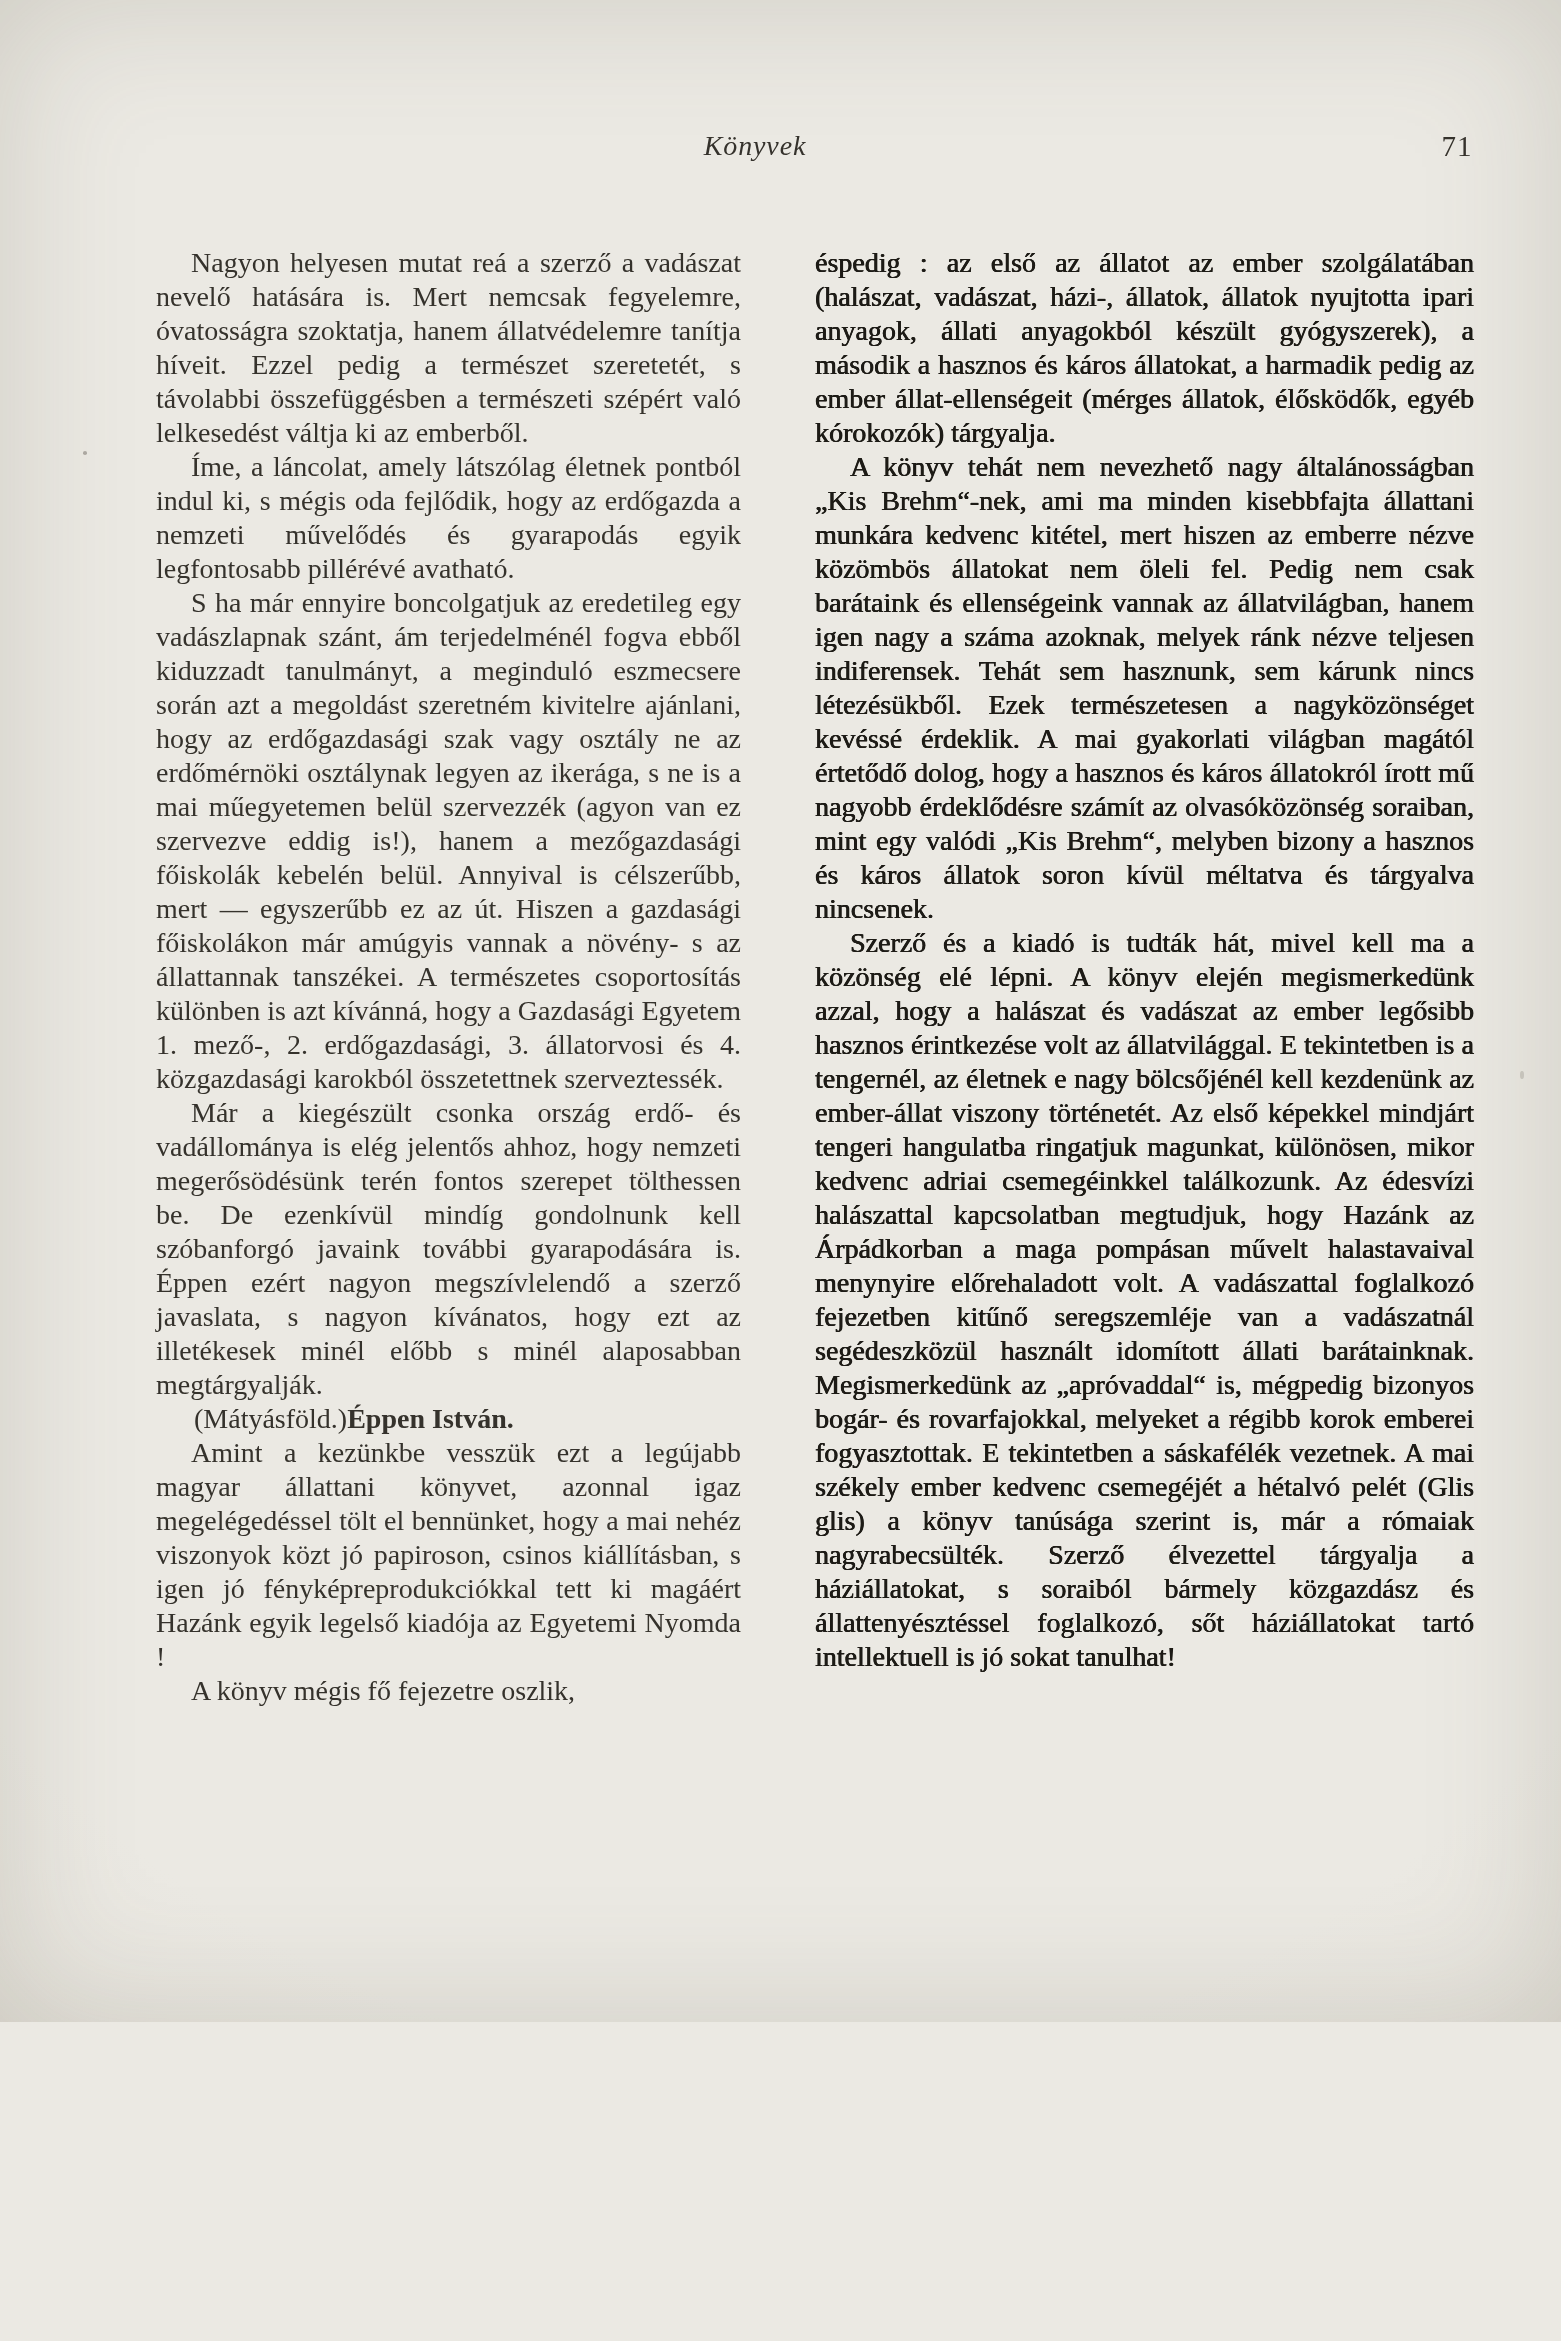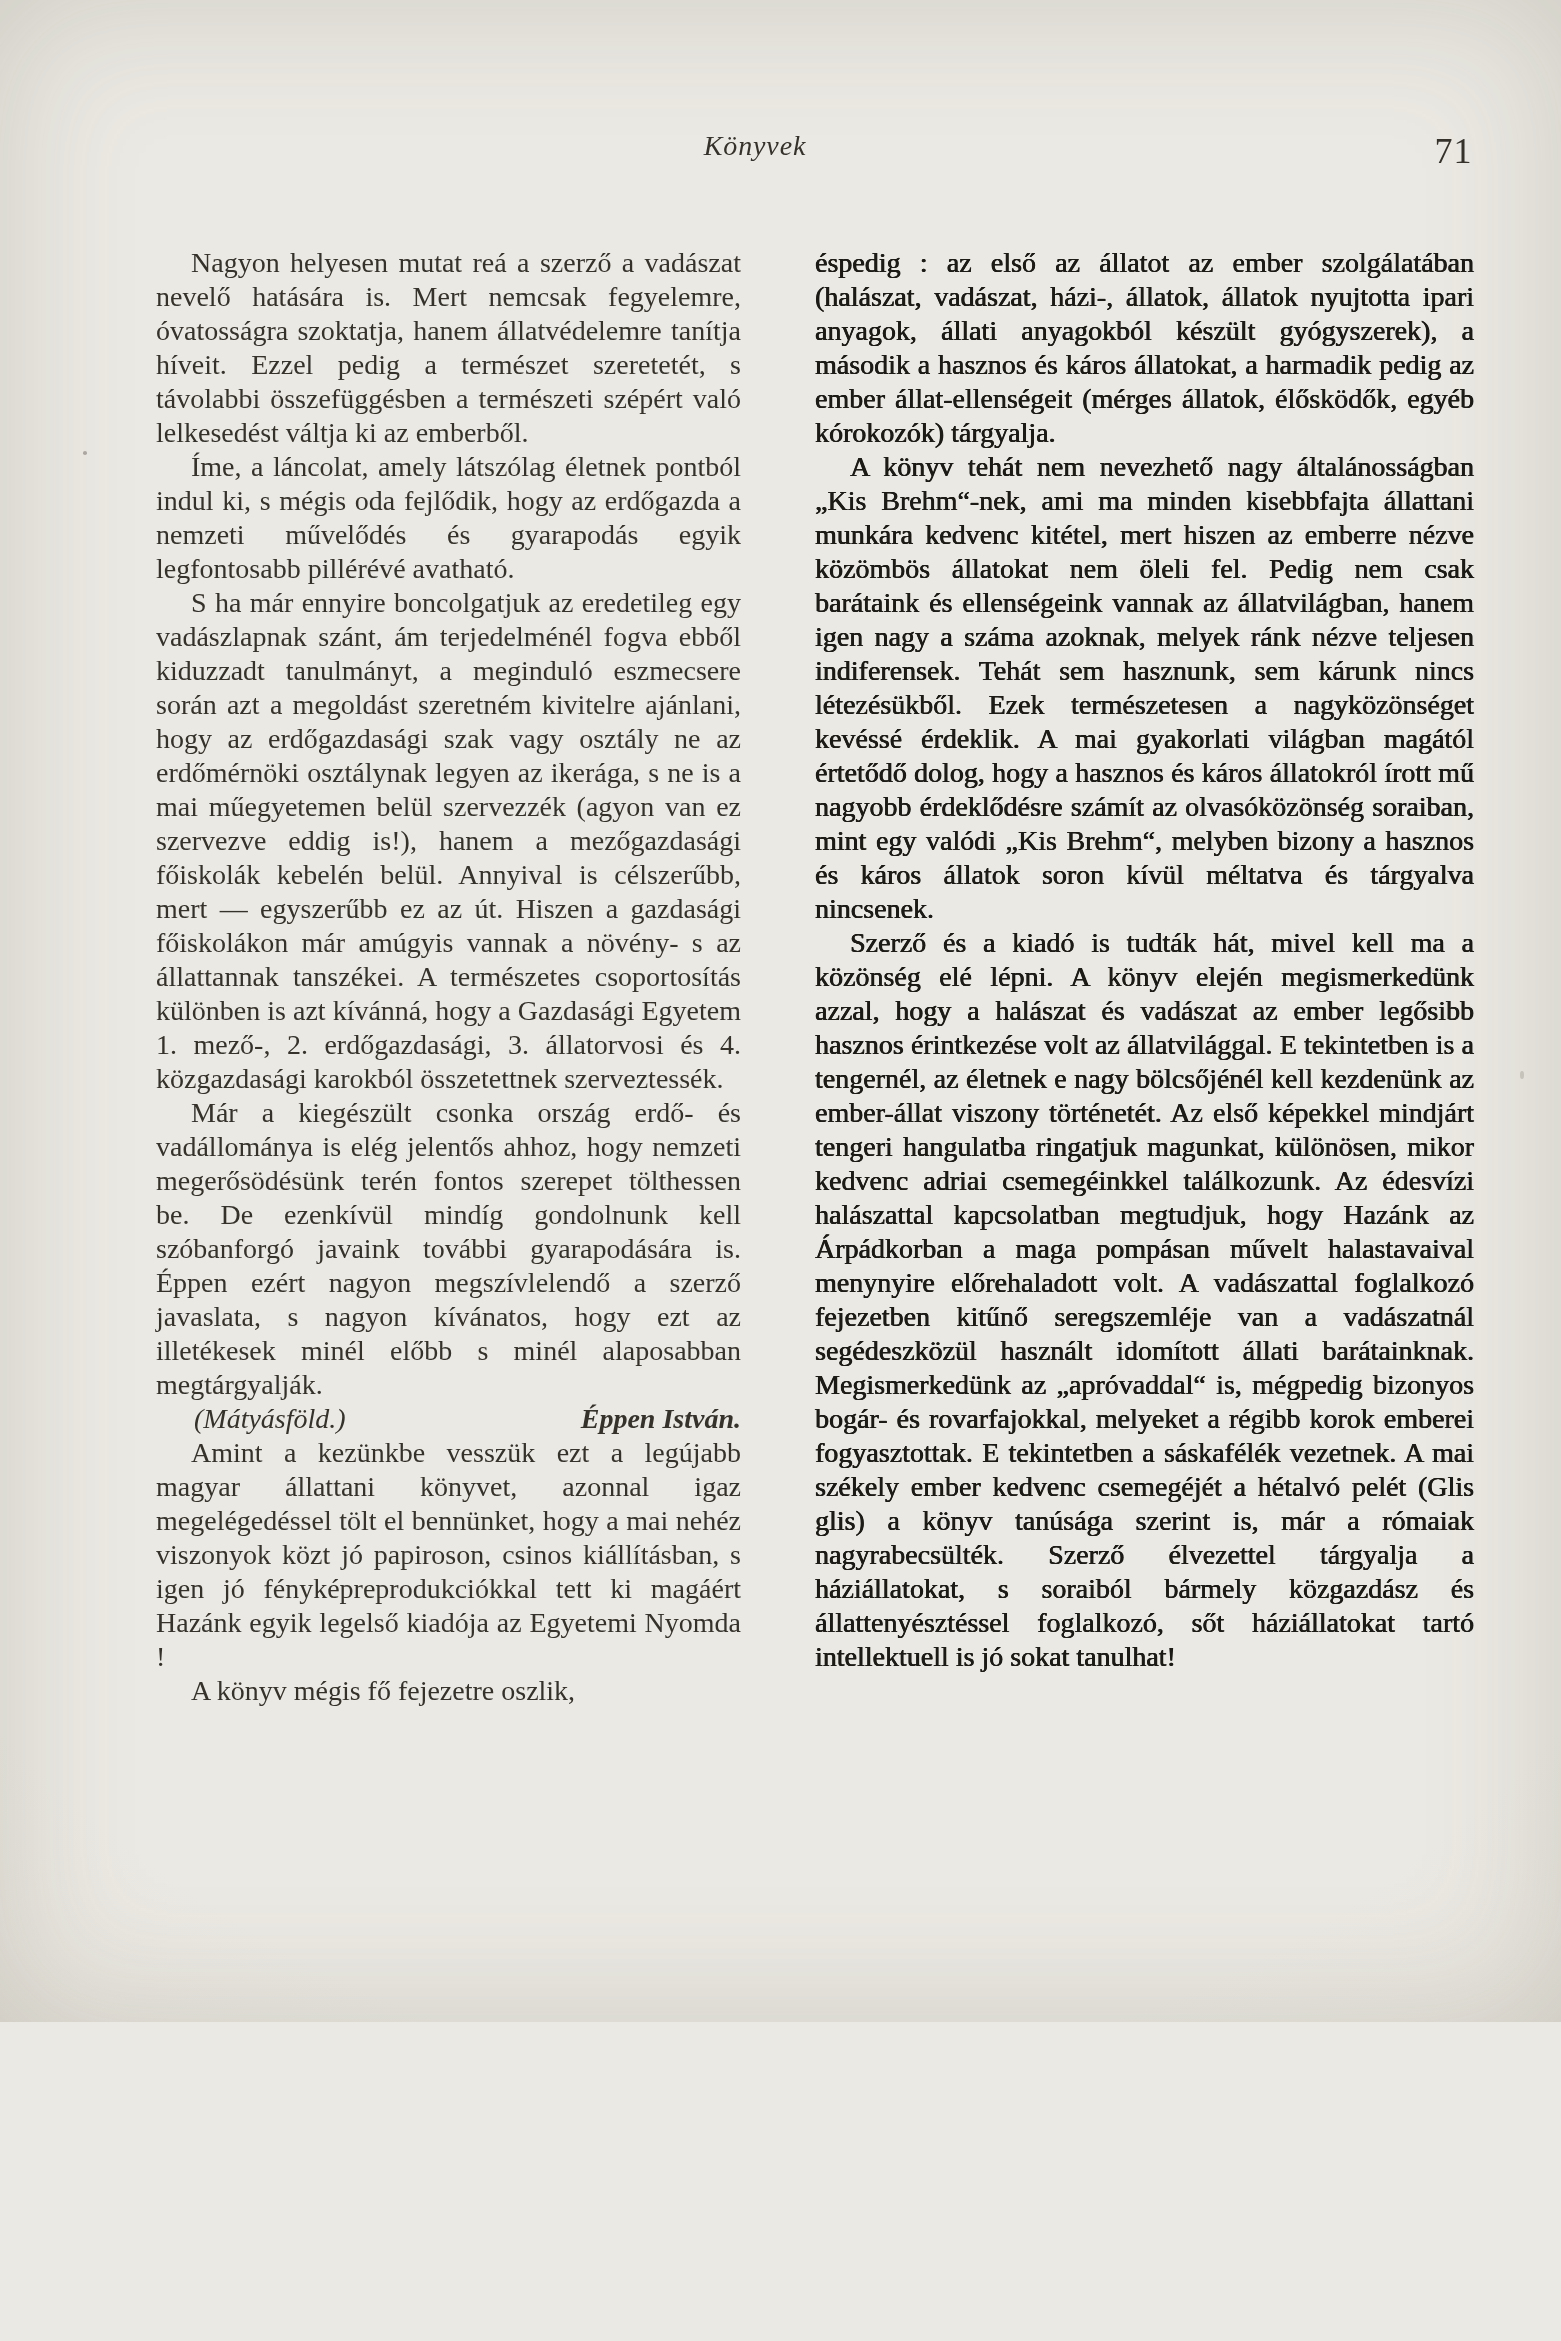--- a/index.html
+++ b/index.html
@@ -36,21 +36,21 @@
     left: 599px;
     transform: translateX(-50%);
     font-style: italic;
     font-size: 28px;
     letter-spacing: 0.9px;
   }
   .page-number {
     position: absolute;
     right: 1.7px;
     top: 0;
-    font-size: 36px;
+    font-size: 29px;
     letter-spacing: 0.9px;
   }
   .columns {
     position: absolute;
     top: 246px;
     left: 156px;
     width: 1318px;
     display: flex;
     gap: 74px;
     align-items: flex-start;
@@ -68,23 +68,22 @@
     color: var(--ink-heavy, #1d1b16);
     text-shadow: 0.4px 0 0 currentColor, -0.2px 0 0 currentColor;
   }
   .column p {
     margin: 0;
   }
   .column p.indent { text-indent: 35px; }
   .column p.space-before { margin-top: 10.4px; }
   .column p.split {
     display: flex;
-    justify-content: space-between;
+    justify-content: flex-start;
     text-indent: 0;
-    font-style: italic;
   }
   .column p.split .split-left { padding-left: 38px; }
   .seg-bold   { font-weight: bold; }
   .seg-italic { }
   
   .speck {
     position: absolute;
     border-radius: 50%;
     background: rgba(60, 55, 45, 0.35);
   }

